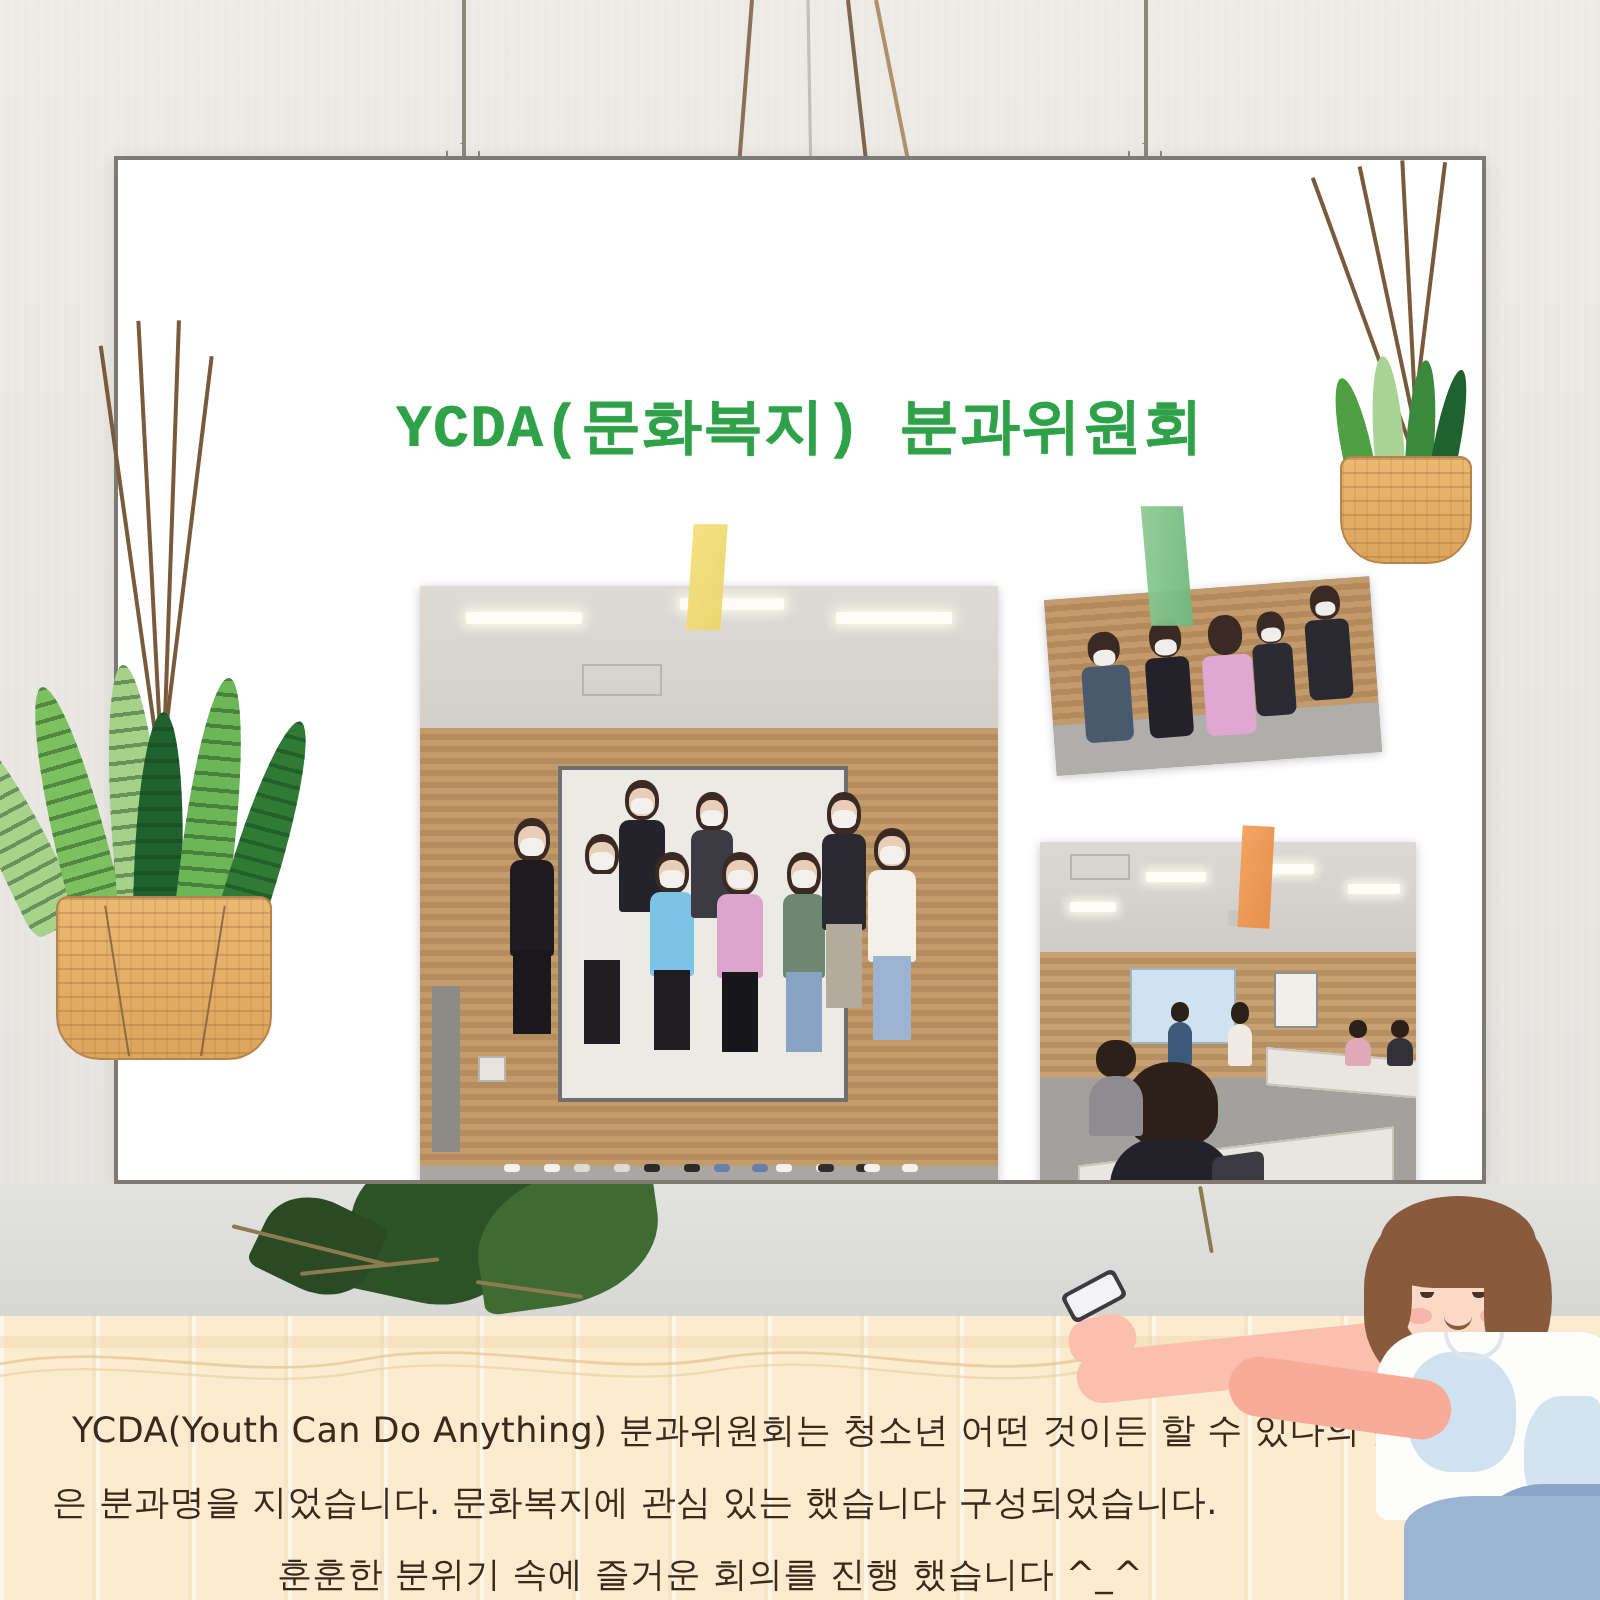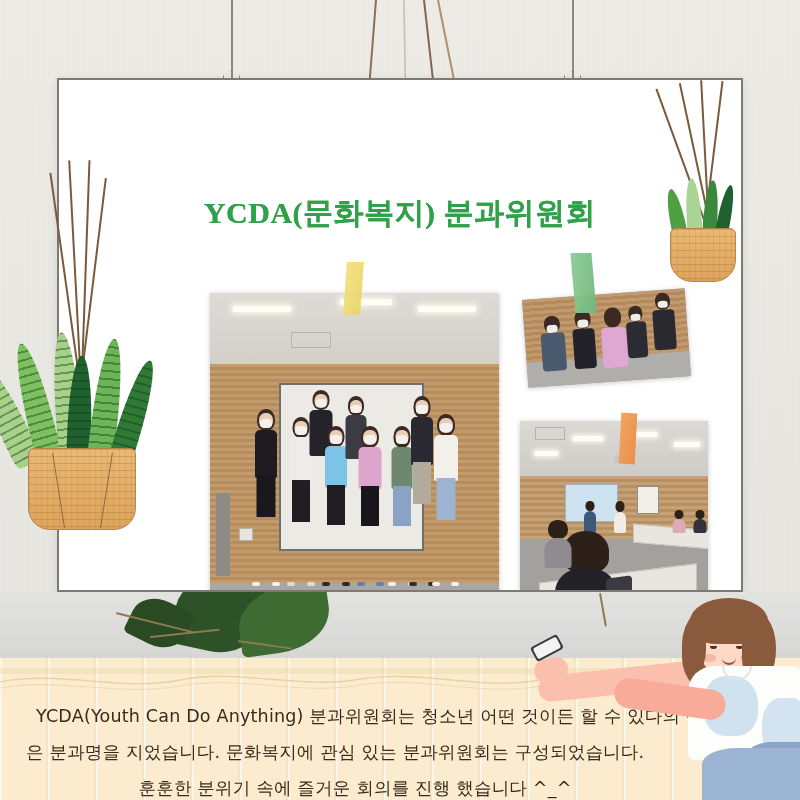--- a/index.html
+++ b/index.html
@@ -37,21 +37,21 @@
     position:absolute; width:17px; height:19px; border:1.6px solid #8b887e;
     background:transparent;
     clip-path:polygon(50% 0,100% 25%,100% 75%,50% 100%,0 75%,0 25%);
   }
 
   #title {
     position:absolute; left:0; right:0; top:113px;
     text-align:center;
     font-size:30px; font-weight:bold; letter-spacing:.5px;
     color:#2fa149;
-    font-family:Liberation Serif, serif;
+    font-family:Liberation Mono, monospace;
     text-shadow:0 0 .5px #2fa149;
   }
 
   
   .photo {
     position:absolute; overflow:hidden;
     box-shadow:0 1px 5px rgba(0,0,0,.22);
     background:#9a9a9a;
   }
 
@@ -443,21 +443,21 @@
 <div id="banner">
   <div id="banner-stripes"></div>
   <svg id="banner-wave" viewBox="0 0 800 26" preserveAspectRatio="none">
     <path d="M0,14 C60,2 120,24 180,12 C240,0 300,22 360,11 C420,1 480,23 540,12 C600,2 660,22 720,12 C760,5 780,16 800,11" stroke="#e0c28e" stroke-width="1.4" fill="none" opacity=".85"></path>
     <path d="M0,20 C60,9 120,29 180,18 C240,7 300,28 360,17 C420,7 480,29 540,18 C600,8 660,28 720,18 C760,11 780,22 800,17" stroke="#e6cb9c" stroke-width="1.2" fill="none" opacity=".7"></path>
     <rect x="0" y="0" width="800" height="6" fill="#efd9ad" opacity=".6"></rect>
   </svg>
 
   <div id="banner-text">
     <span class="l1">YCDA(Youth Can Do Anything) 분과위원회는 청소년 어떤 것이든 할 수 있다의 뜻을 담</span>
-    <span class="l2">은 분과명을 지었습니다. 문화복지에 관심 있는 분과위원회는 구성되었습니다.</span>
+    <span class="l2">은 분과명을 지었습니다. 문화복지에 관심 있는 했습니다 구성되었습니다.</span>
     <span class="l3">훈훈한 분위기 속에 즐거운 회의를 진행 했습니다 ^_^</span>
   </div>
 </div>
 
 <div id="woman">
   <div class="w-part" id="w-arm"></div>
   <div class="w-part" id="w-hair-back"></div>
   <div class="w-part" id="w-face">
     <div class="w-eye" style="left:12px;top:40px;"></div>
     <div class="w-eye" style="left:38px;top:40px;"></div>

